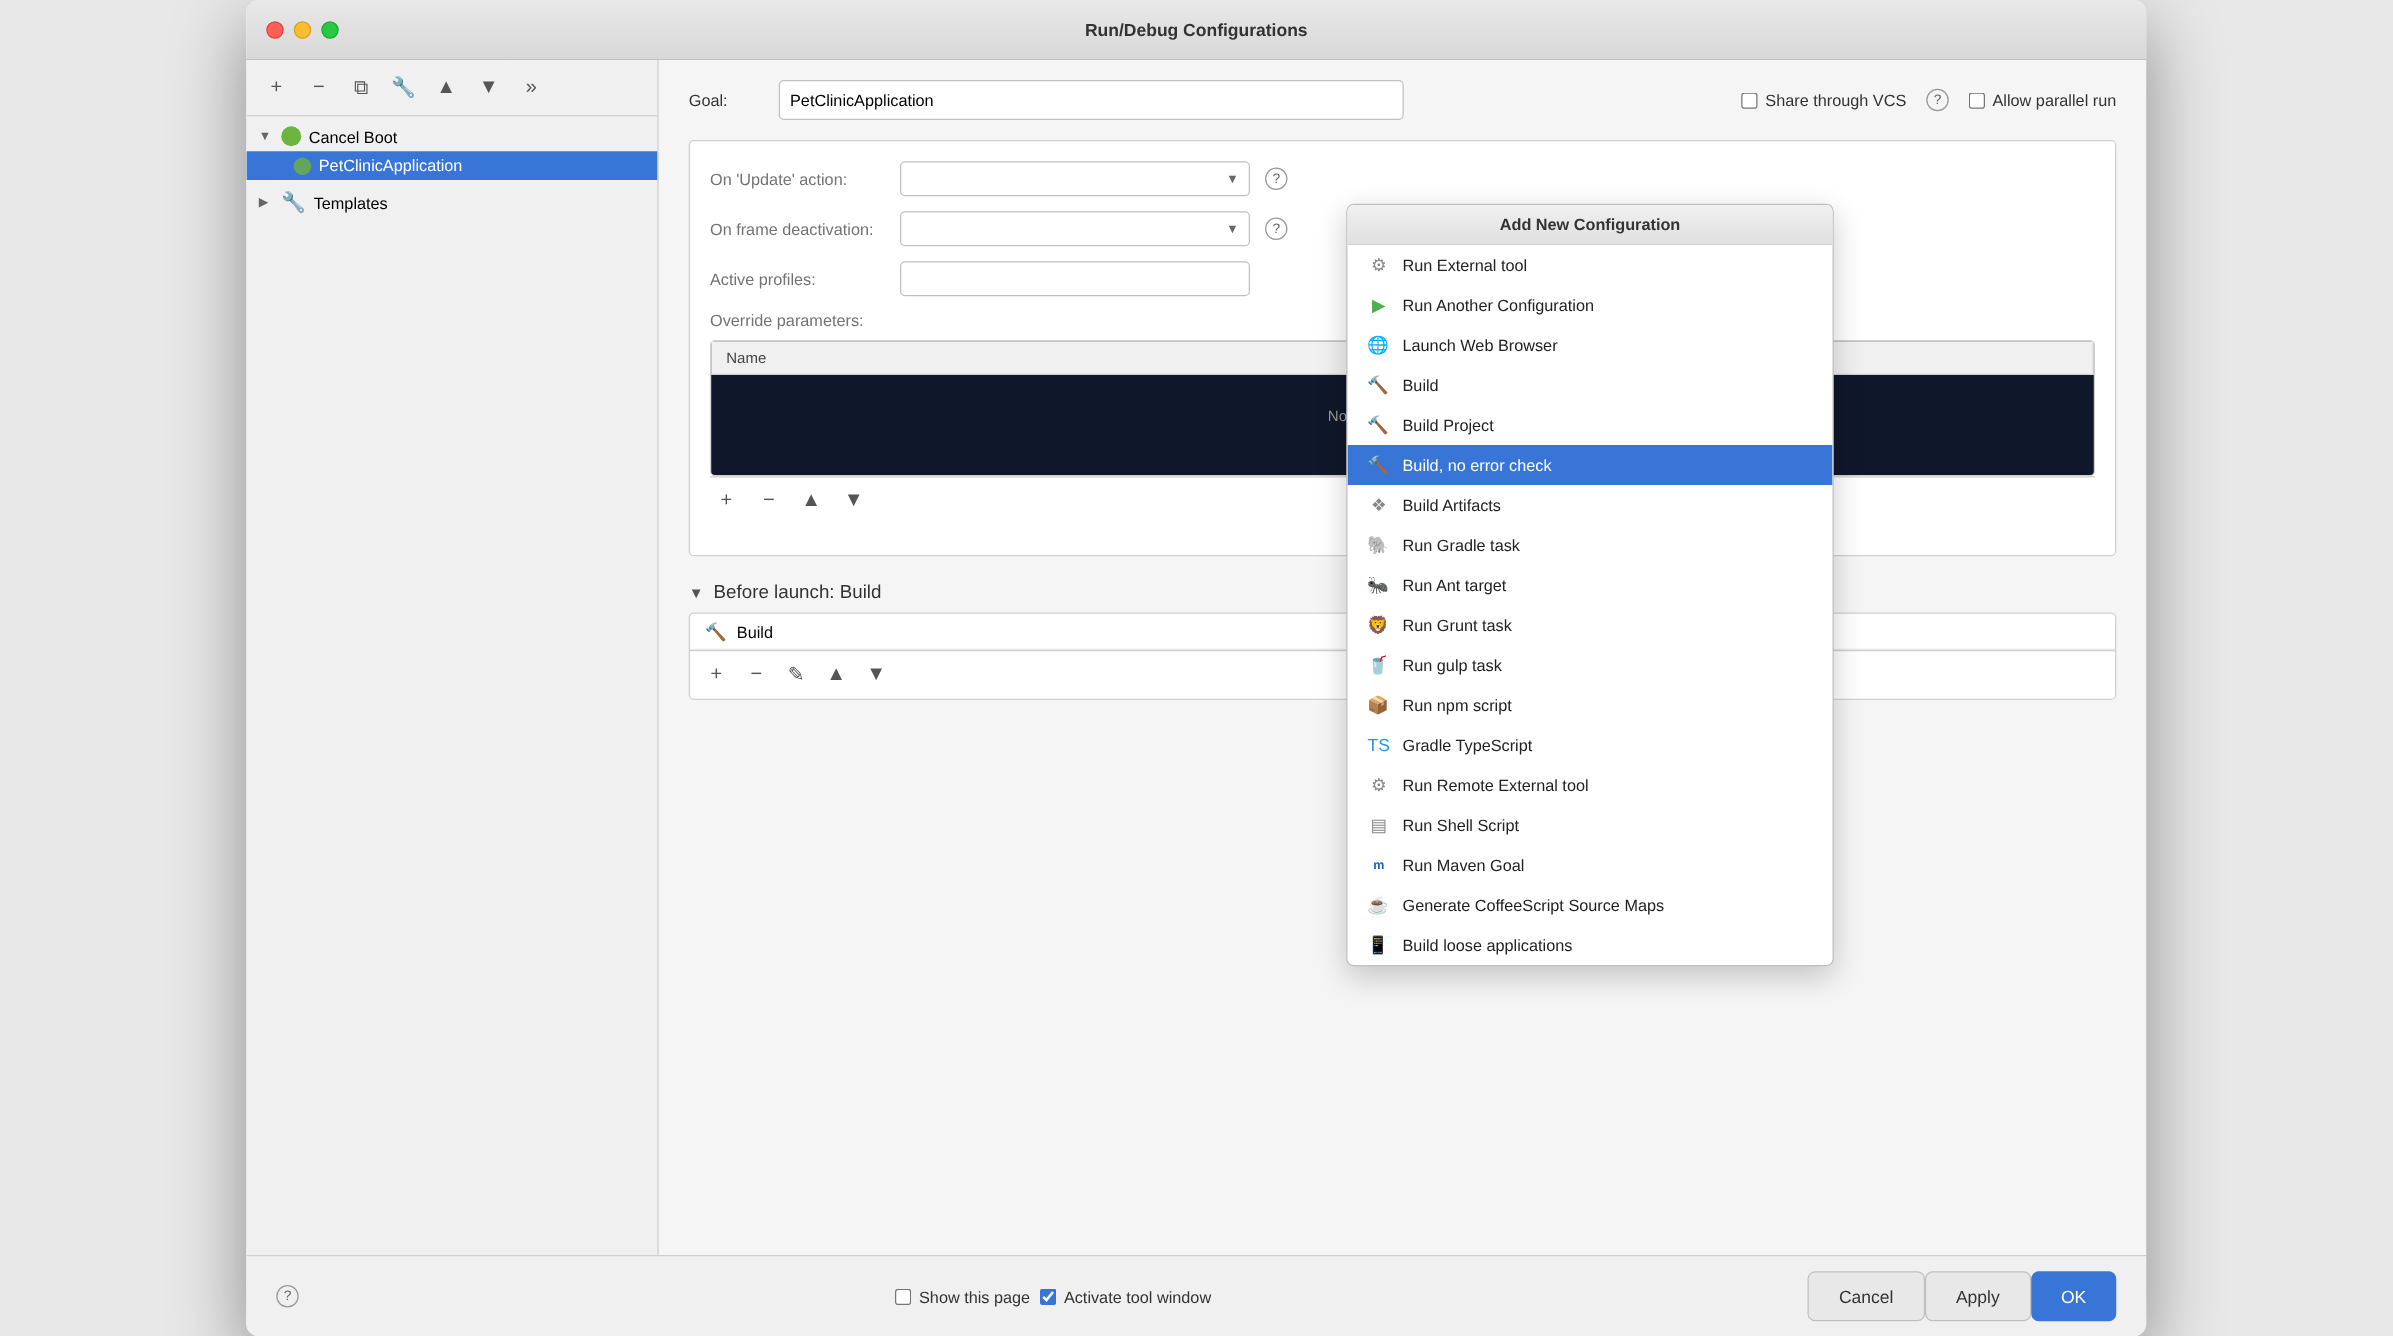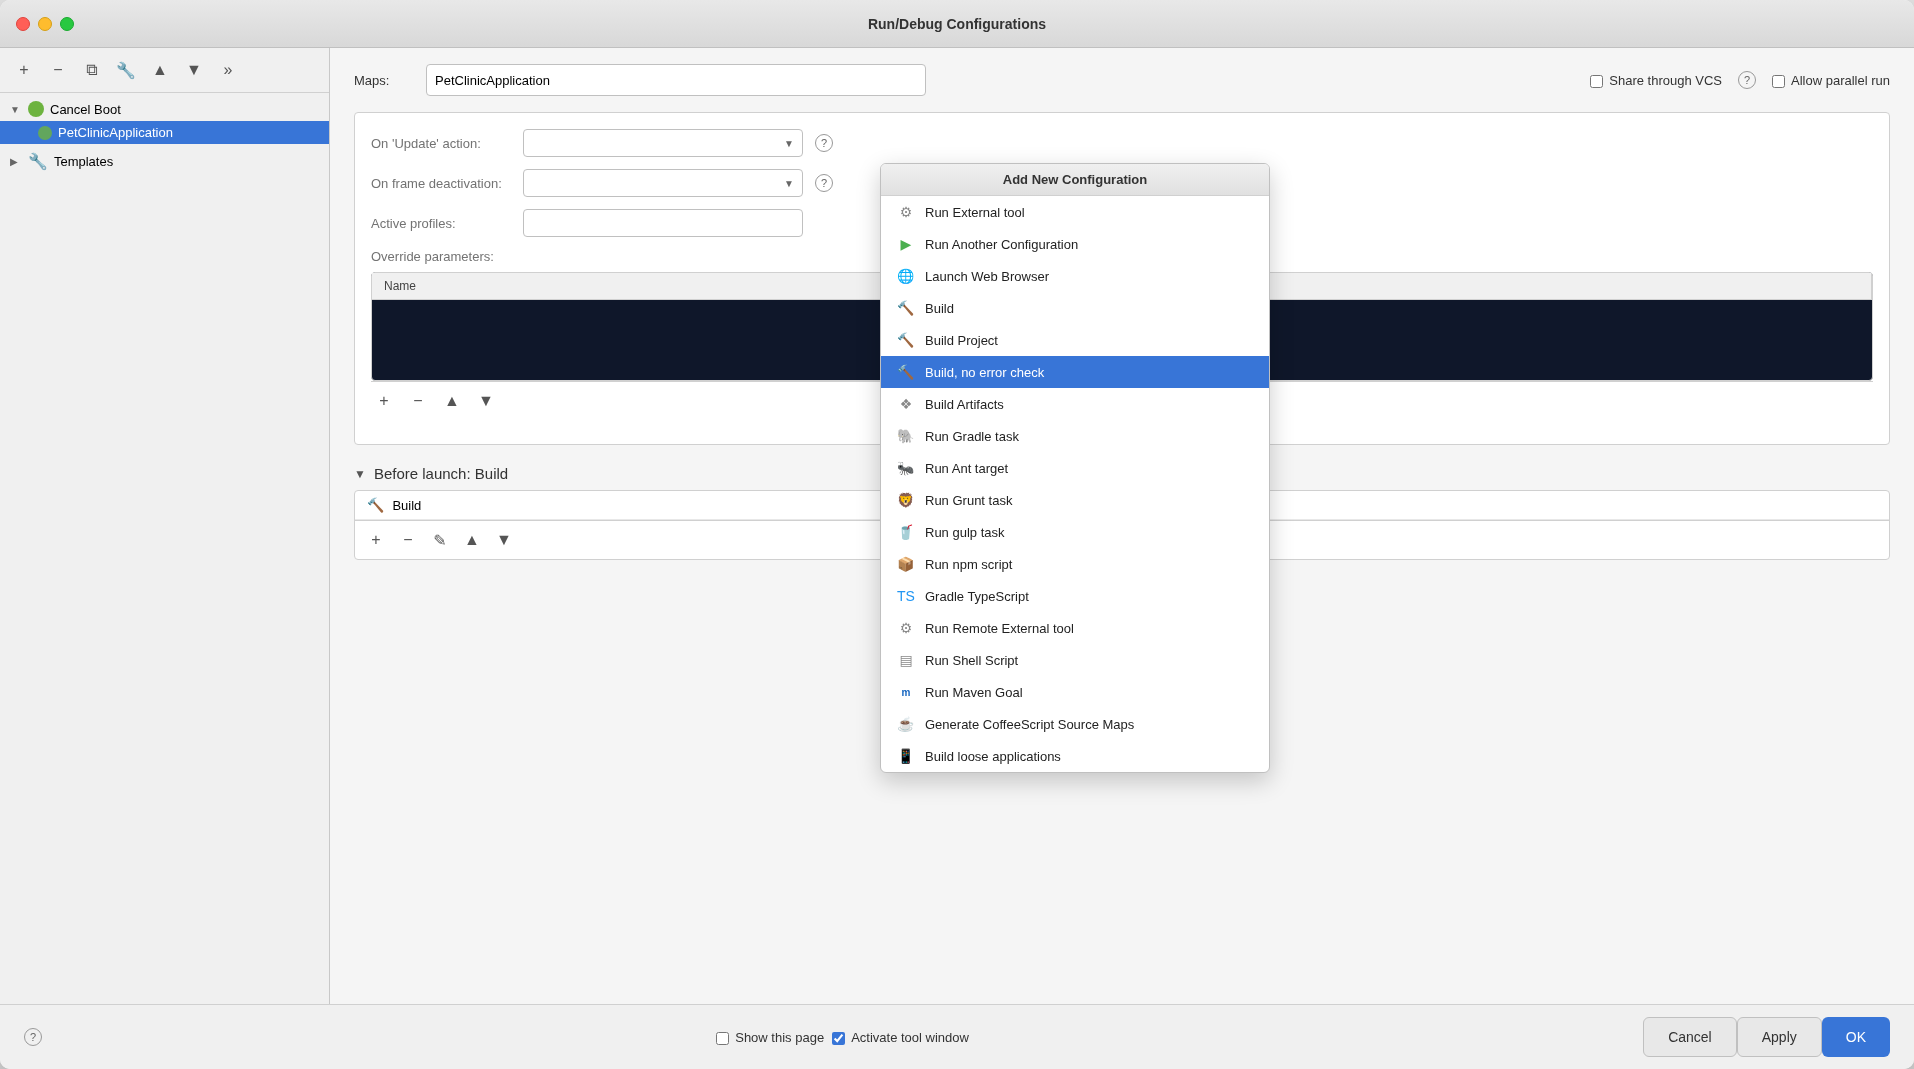--- a/index.html
+++ b/index.html
@@ -9,21 +9,21 @@
       background: #e8e8e8;
       display: flex;
       justify-content: center;
       align-items: center;
       width: 1914px;
       height: 1069px;
       overflow: hidden;
     }
 
     .dialog {
-      width: 1914px;
+      width: 1520px;
       height: 1069px;
       background: #f5f5f5;
       border-radius: 10px;
       box-shadow: 0 20px 60px rgba(0,0,0,0.4);
       display: flex;
       flex-direction: column;
       overflow: hidden;
       position: relative;
     }
 
@@ -166,21 +166,21 @@
       border: 1px solid #c0c0c0;
       border-radius: 4px;
       padding: 4px 8px;
       font-size: 13px;
       background: white;
       outline: none;
     }
 
     .checkbox-label {
       display: flex;
-      align-items: flex-end;
+      align-items: center;
       gap: 6px;
       font-size: 13px;
       color: #333;
     }
 
     .config-section {
       background: white;
       border: 1px solid #d0d0d0;
       border-radius: 4px;
       padding: 16px;
@@ -494,21 +494,21 @@
           <span class="item-icon">🔧</span>
           <span class="item-label">Templates</span>
         </div>
       </div>
     </div>
 
     <div class="content">
 
       <div style="display:flex; align-items:center; justify-content:space-between; margin-bottom:16px;">
         <div class="name-row" style="margin-bottom:0; flex:1;">
-          <span class="name-label">Maps:</span>
+          <span class="name-label">Goal:</span>
           <input class="name-input" type="text" value="PetClinicApplication" style="">
         </div>
         <div style="display:flex; align-items:center; gap:16px;">
           <label class="checkbox-label">
             <input type="checkbox" style="">
             <span>Share through VCS</span>
           </label>
           <div class="help-icon">?</div>
           <label class="checkbox-label">
             <input type="checkbox" style="">

